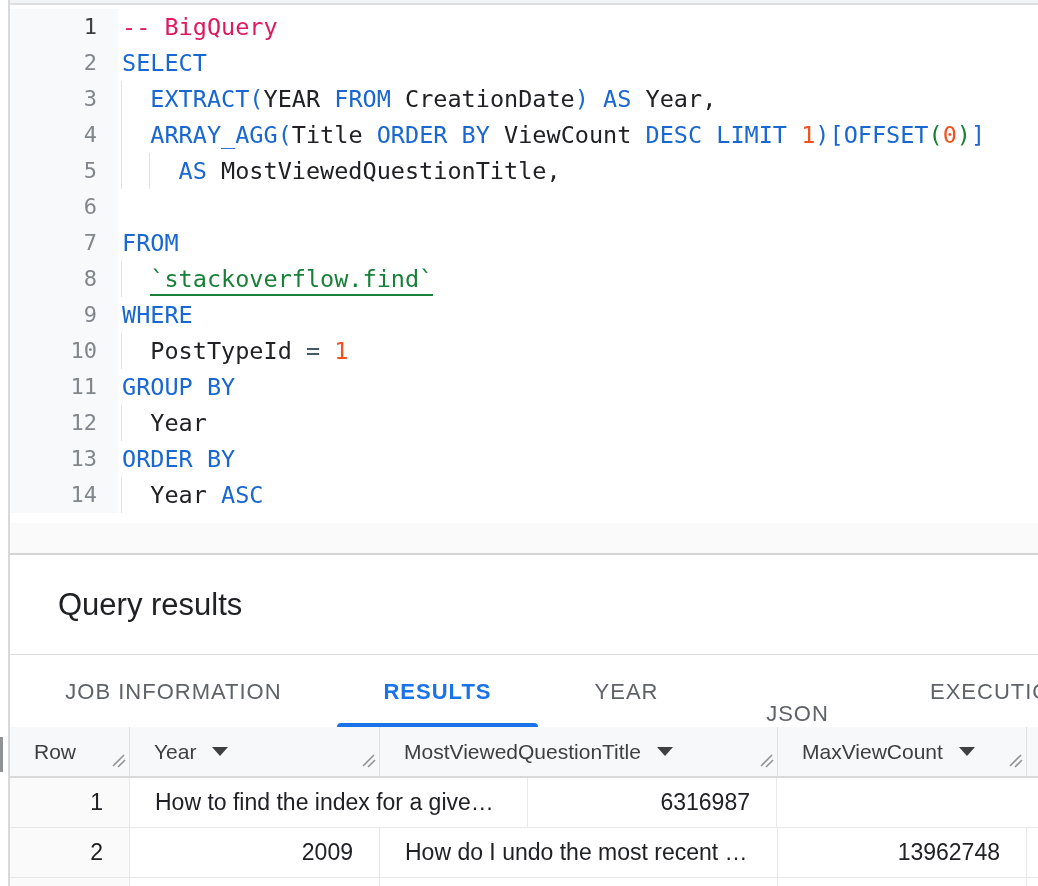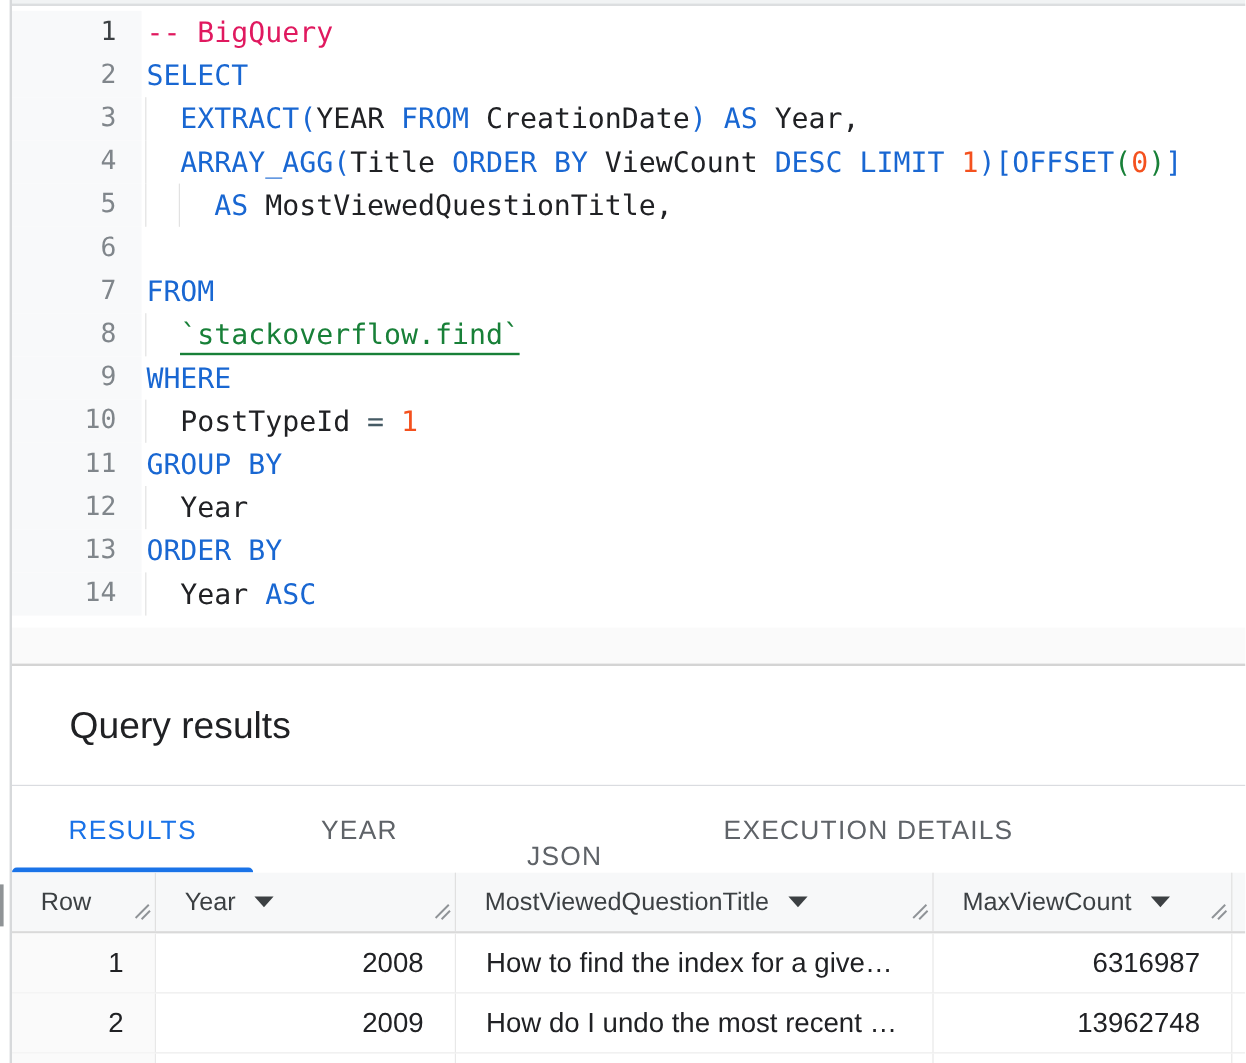--- a/index.html
+++ b/index.html
@@ -36,21 +36,21 @@
   
   .results-header{position:absolute;left:10px;top:555px;right:0;height:100px;box-sizing:border-box;
     border-bottom:1px solid #dadce0;display:flex;align-items:center;padding-left:48px;}
   .results-title{font-size:31px;color:#202124;font-weight:400;}
 
   
   .tabbar{position:absolute;left:10px;top:656px;right:0;height:71px;display:flex;overflow:hidden;background:#fff;}
   .tab{flex:0 0 auto;position:relative;display:flex;align-items:center;justify-content:center;
     font-size:22px;font-weight:500;letter-spacing:1px;color:var(--tab_inactive,#5f6368);
     white-space:nowrap;overflow:hidden;box-sizing:border-box;cursor:pointer;}
-  .tab.active{color:var(--accent_blue,#1a73e8);}
+  .tab.active{color:var(--accent_blue,#1a73e8);font-weight:bold;}
   .tab.active::after{content:"";position:absolute;left:0;right:0;bottom:0;height:4px;
     background:var(--accent_blue,#1a73e8);border-radius:4px 4px 0 0;}
   .tab.last{justify-content:flex-start;padding-left:50px;}
 
   
   .table{position:absolute;left:10px;top:727px;right:0;bottom:0;overflow:hidden;}
   .thead{display:flex;height:51px;background:#f7f8f9;border-bottom:2px solid #d9d9d9;box-sizing:border-box;}
   .th{position:relative;display:flex;align-items:center;padding:0 24px;box-sizing:border-box;
       border-right:1px solid #e0e0e0;font-size:21px;font-weight:500;color:#3c4043;white-space:nowrap;overflow:hidden;}
   .th.filler{flex:1 1 auto;border-right:none;}
@@ -92,20 +92,23 @@
       </div>
   </div>
 
   <div class="band"></div>
 
   <div class="results-header">
     <div class="results-title">Query results</div>
   </div>
 
   <div class="tabbar">
+      <div class="tab" style="width: 327px;">
+        <span>JOB INFORMATION</span>
+      </div>
       <div class="tab active" style="width: 201px;">
         <span>RESULTS</span>
       </div>
       <div class="tab" style="width: 177px;">
         <span>YEAR</span>
       </div>
       <div class="tab" style="width: 165px; align-items: flex-end;">
         <span>JSON</span>
       </div>
       <div class="tab last" style="width: 320px;">
@@ -144,21 +147,20 @@
           <span class="resize-handle"><svg width="15" height="15">
               <line x1="2" y1="13" x2="13" y2="2" stroke="#8f9397" stroke-width="1.6"></line>
               <line x1="7" y1="14" x2="14" y2="7" stroke="#8f9397" stroke-width="1.6"></line>
             </svg></span>
         </div>
         <div class="th filler"></div>
       </div>
     <div>
         <div class="tr">
           <div class="td right rownum" style="width: 120px; flex: 0 0 120px;">1</div>
-          <div class="td right" style="width: 250px; flex: 0 0 250px;">2008</div>
           <div class="td left" style="width: 398px; flex: 0 0 398px;">How to find the index for a give…</div>
           <div class="td right" style="width: 249px; flex: 0 0 249px;">6316987</div>
           <div class="td filler"></div>
         </div>
         <div class="tr">
           <div class="td right rownum" style="width: 120px; flex: 0 0 120px;">2</div>
           <div class="td right" style="width: 250px; flex: 0 0 250px;">2009</div>
           <div class="td left" style="width: 398px; flex: 0 0 398px;">How do I undo the most recent …</div>
           <div class="td right" style="width: 249px; flex: 0 0 249px;">13962748</div>
           <div class="td filler"></div>

